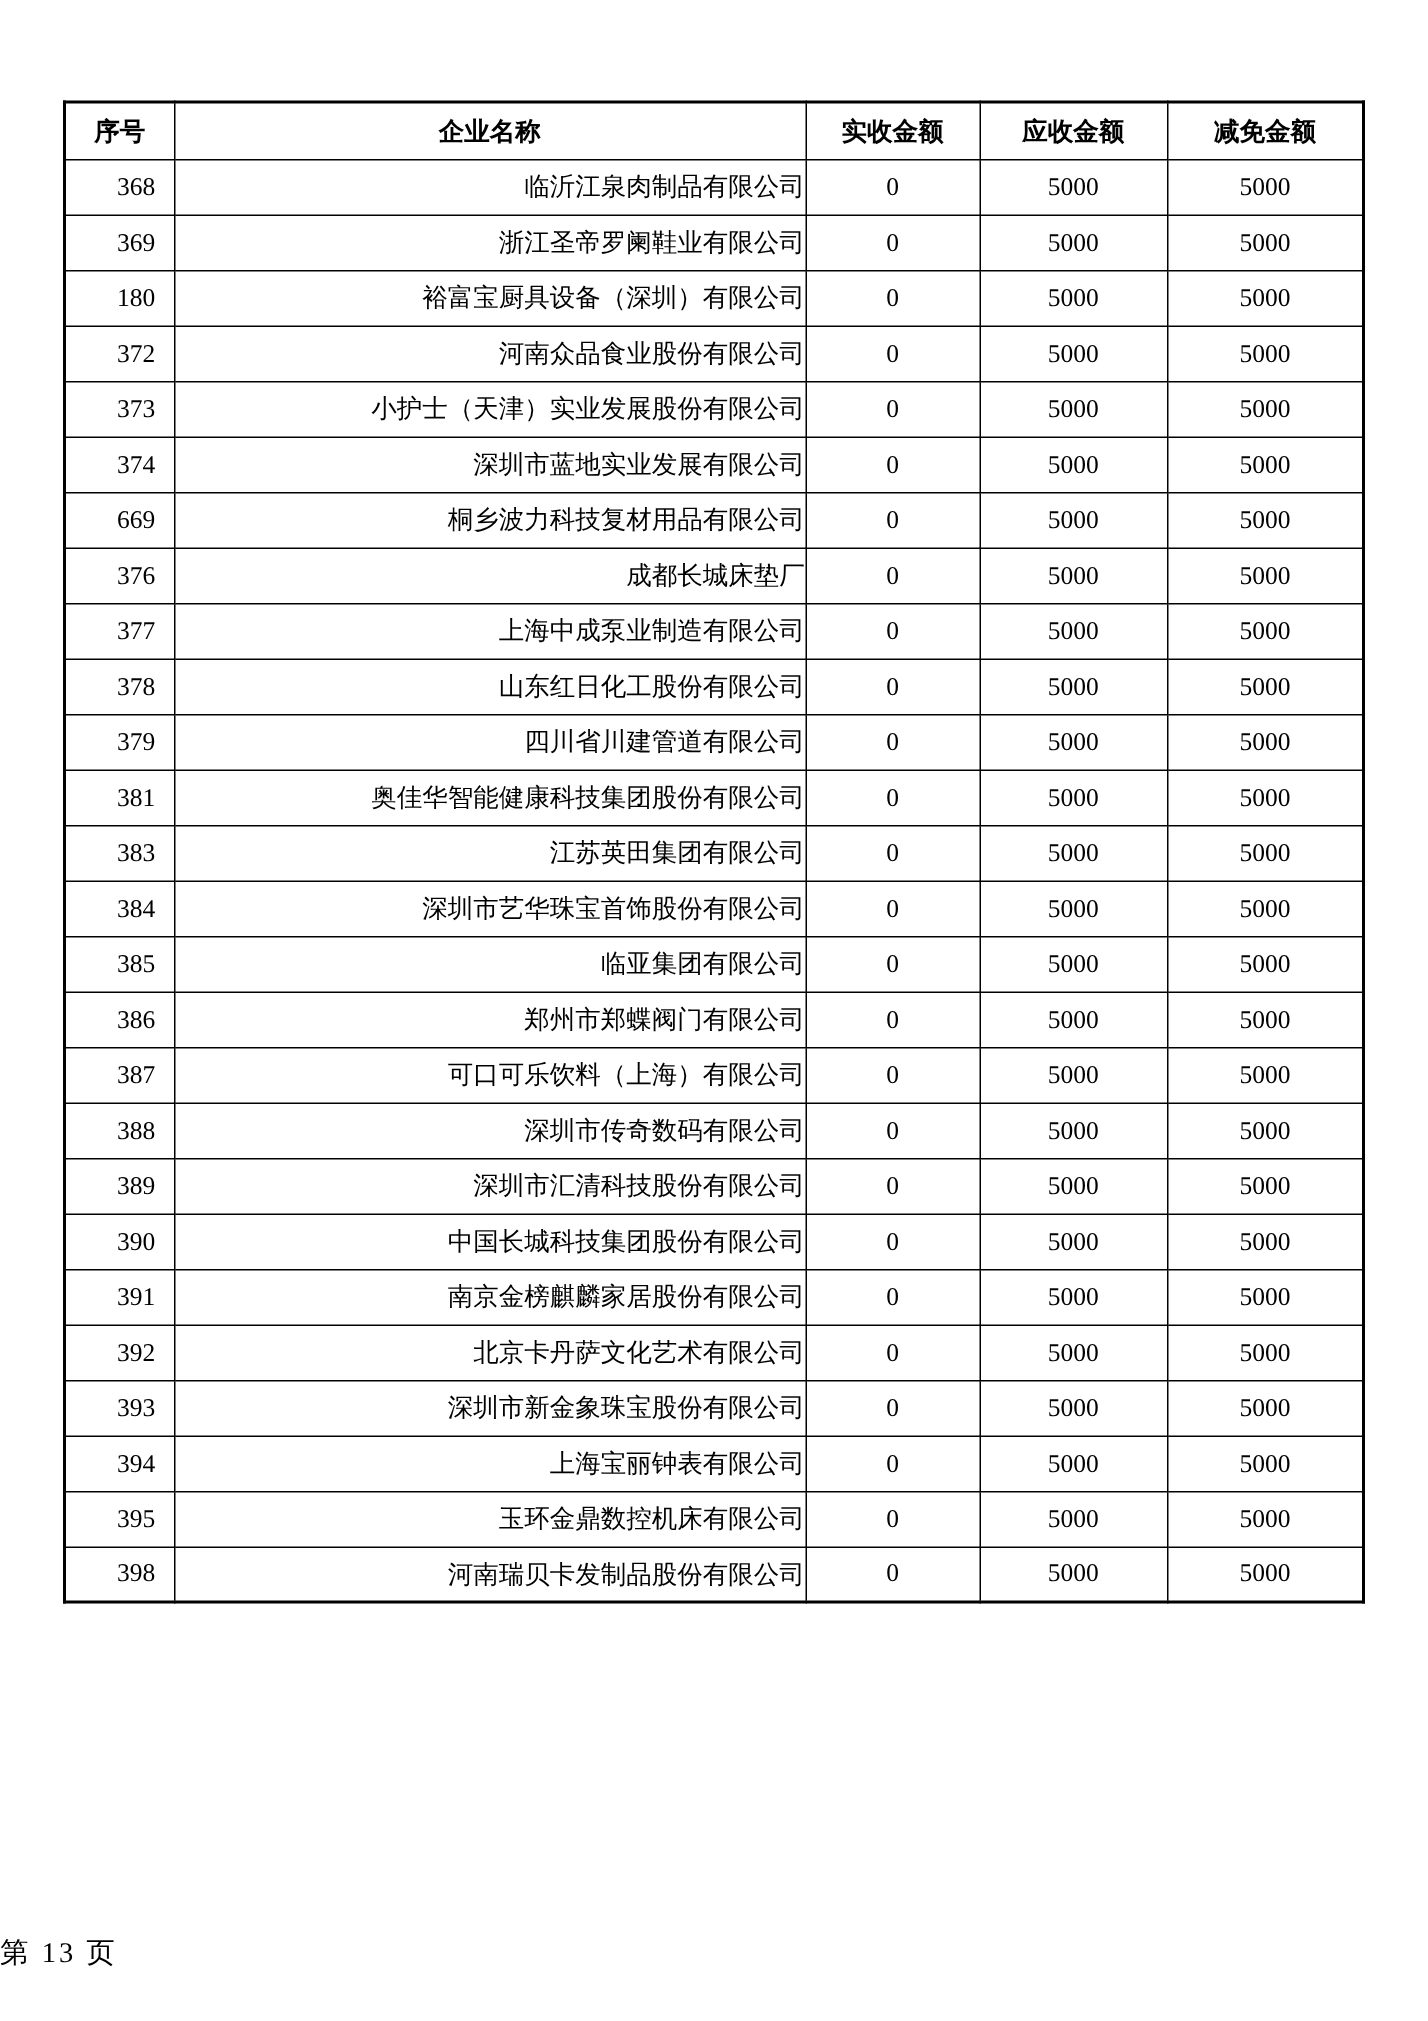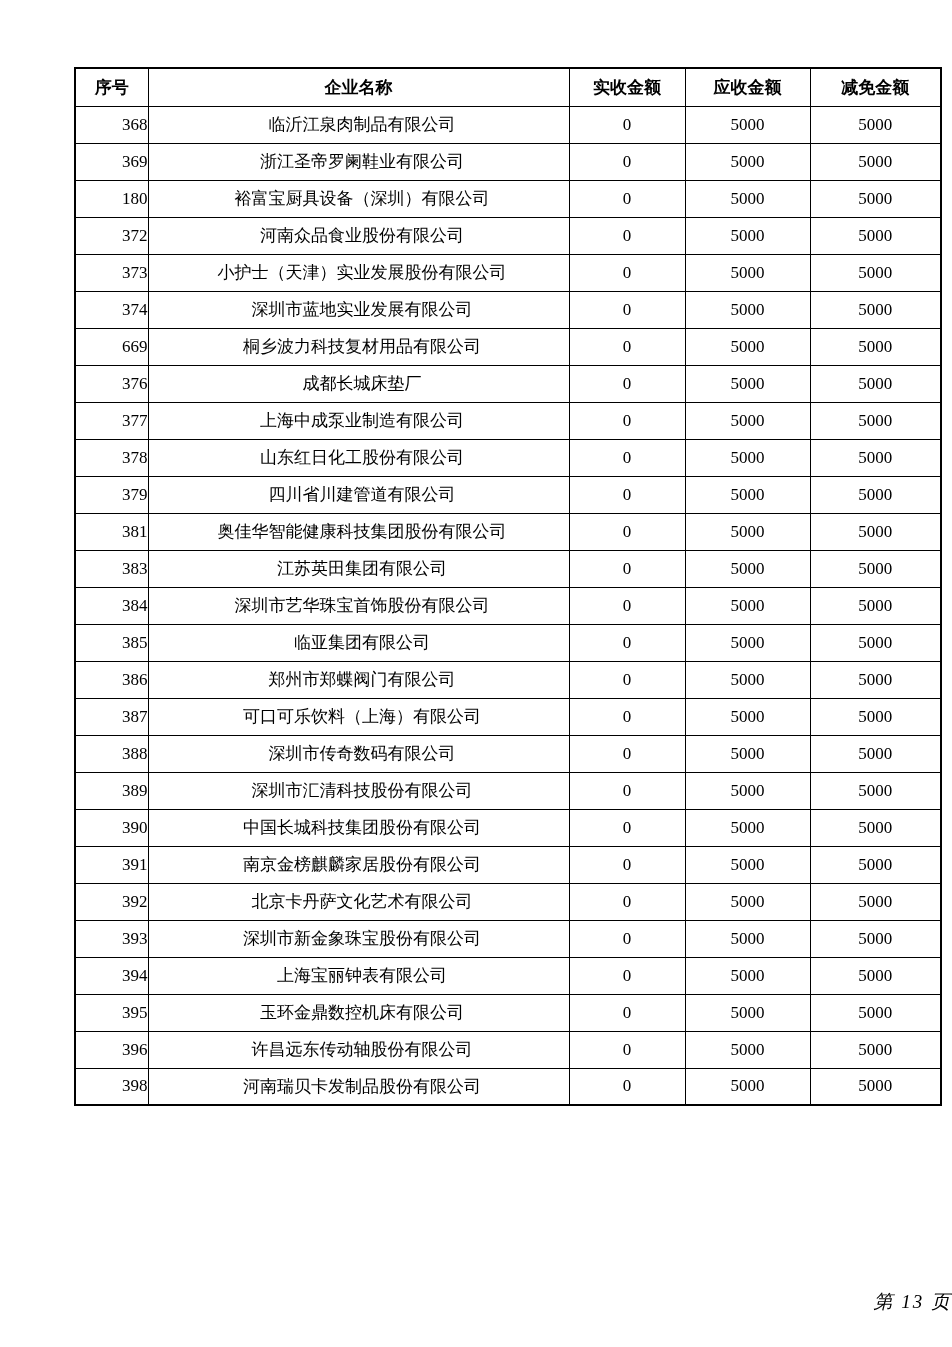--- a/index.html
+++ b/index.html
@@ -14,61 +14,60 @@
     color: #000000;
   }
   .doc-table {
     position: absolute;
     left: 42px;
     top: 67px;
     width: 866px;
     border-collapse: collapse;
     table-layout: fixed;
     border: 2px solid #000000;
-    margin-left: 32px;
   }
   .doc-table th, .doc-table td {
     border: 1px solid #000000;
     vertical-align: middle;
     overflow: hidden;
     white-space: nowrap;
   }
   .doc-table thead th {
     height: 38px;
     font-family: "Liberation Sans", "DejaVu Sans", sans-serif;
     font-weight: bold;
     font-size: 17px;
     text-align: center;
   }
   .doc-table tbody td {
     height: 37px;
     font-size: 17px;
   }
   td.cell-serial {
+    text-align: left;
+    font-family: "Liberation Serif", "DejaVu Serif", serif;
+    padding-left: 34px;
+  }
+  td.cell-name {
     text-align: right;
-    font-family: "Liberation Serif", "DejaVu Serif", serif;
-  }
-  td.cell-name {
-    text-align: center;
     padding-left: 7px;
   }
   td.cell-amount {
     text-align: center;
     font-family: "Liberation Serif", "DejaVu Serif", serif;
   }
   .page-footer {
     position: absolute;
     left: 0;
     top: 1289px;
     width: 100%;
-    text-align: right;
+    text-align: left;
     font-size: 19px;
     letter-spacing: 2px;
     font-family: "Liberation Serif", "DejaVu Serif", serif;
-    font-style: italic;
   }
 </style>
 </head>
 <body>
 
 <table class="doc-table">
   <colgroup>
     <col style="width:73px">
     <col style="width:421px">
     <col style="width:116px">
@@ -254,27 +253,20 @@
         <td class="cell-amount">5000</td>
       </tr>
       <tr>
         <td class="cell-serial">395</td>
         <td class="cell-name">玉环金鼎数控机床有限公司</td>
         <td class="cell-amount">0</td>
         <td class="cell-amount">5000</td>
         <td class="cell-amount">5000</td>
       </tr>
       <tr>
-        <td class="cell-serial">396</td>
-        <td class="cell-name">许昌远东传动轴股份有限公司</td>
-        <td class="cell-amount">0</td>
-        <td class="cell-amount">5000</td>
-        <td class="cell-amount">5000</td>
-      </tr>
-      <tr>
         <td class="cell-serial">398</td>
         <td class="cell-name">河南瑞贝卡发制品股份有限公司</td>
         <td class="cell-amount">0</td>
         <td class="cell-amount">5000</td>
         <td class="cell-amount">5000</td>
       </tr>
     </tbody>
 </table>
 
 <div class="page-footer">第 13 页</div>

